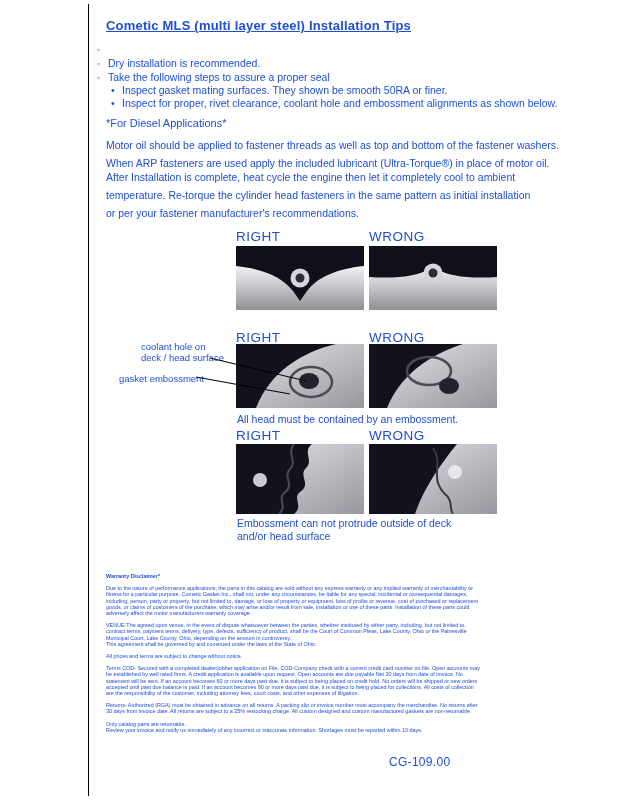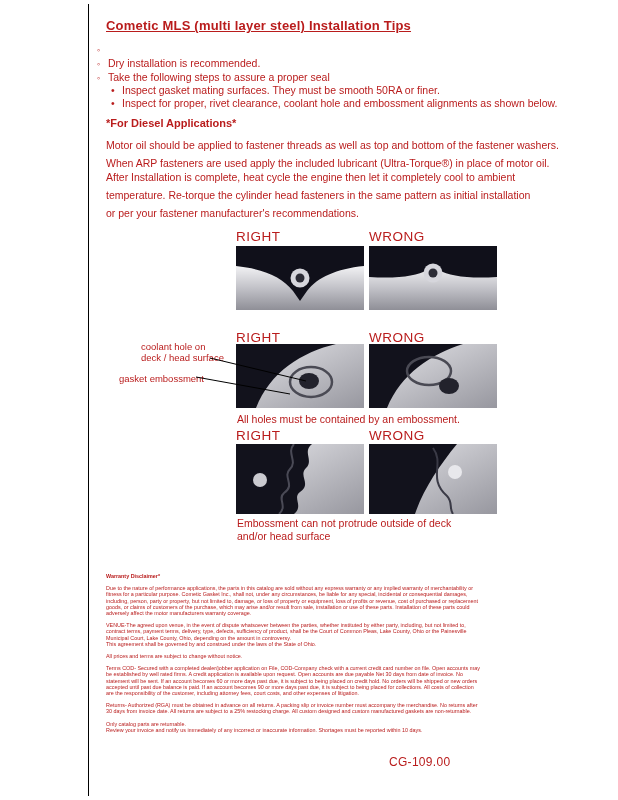--- a/index.html
+++ b/index.html
@@ -1,26 +1,26 @@
 <!DOCTYPE html>
 <html><head>
 <meta charset="utf-8">
 <style>
   *{box-sizing:border-box}
   body{margin:0;background:#9a9a9a}
   .page{position:relative;width:618px;height:800px;margin:0 auto;background:#fff;
-        font-family:"Liberation Sans","DejaVu Sans",sans-serif;color:#b91c1c;overflow:hidden}
+        font-family:"Liberation Sans","DejaVu Sans",sans-serif;color:#1d4ed8;overflow:hidden}
   .vline{position:absolute;left:88px;top:4px;width:1px;height:792px;background:#000}
   .title{position:absolute;left:106px;top:18px;margin:0;font-size:13px;font-weight:bold;text-decoration:underline;letter-spacing:.2px}
   .bullets{position:absolute;left:97px;top:43px;width:490px;font-size:10.5px;line-height:12.8px}
   .bullet{display:flex}
   .bullet .mk{flex:0 0 11px;font-size:9px;padding-top:1px}
   .bullet.sub{padding-left:14px}
   .bullet.sub .mk{font-size:10.5px;padding-top:0}
-  .diesel-head{position:absolute;left:106px;top:117px;font-size:11px;font-weight:bold}
+  .diesel-head{position:absolute;left:106px;top:117px;font-size:11px;font-weight:normal}
   .para{position:absolute;left:106px;width:478px;font-size:10.5px;line-height:18px;white-space:pre-line}
   .p1{top:136px}.p2{top:168px}.p3{top:208px}
   .dlabel{position:absolute;width:128px;text-align:left;font-size:13.5px;letter-spacing:.5px}
   .dimg{position:absolute;width:128px}
   .dimg svg{display:block;width:128px;height:auto}
   .caption{position:absolute;left:237px;font-size:10.5px;line-height:12.5px;white-space:pre-line}
   .callout{position:absolute;font-size:9.5px;line-height:11px;white-space:pre-line}
   .lines{position:absolute;left:194px;top:346px;width:120px;height:52px;z-index:3}
   .legal{position:absolute;left:106px;top:573px;width:466px;font-size:5.4px;line-height:6.2px}
   .lp{white-space:pre-line;margin-bottom:6px}
@@ -57,21 +57,21 @@
     <div class="bullet">
       <span class="mk">◦</span>
       <span>Dry installation is recommended.</span>
     </div>
     <div class="bullet">
       <span class="mk">◦</span>
       <span>Take the following steps to assure a proper seal</span>
     </div>
     <div class="bullet sub">
       <span class="mk">•</span>
-      <span>Inspect gasket mating surfaces.  They must be smooth 50RA or finer.</span>
+      <span>Inspect gasket mating surfaces.  They shown be smooth 50RA or finer.</span>
     </div>
     <div class="bullet sub">
       <span class="mk">•</span>
       <span>Inspect for proper, rivet clearance, coolant hole and embossment alignments as shown below.</span>
     </div>
   </div>
 
   <div class="diesel-head">*For Diesel Applications*</div>
   <div class="para p1">Motor oil should be applied to fastener threads as well as top and bottom of the fastener washers.
 When ARP fasteners are used apply the included lubricant (Ultra-Torque®) in place of motor oil.</div>
@@ -119,21 +119,21 @@
     </svg>
   </div>
   <div class="dimg" style="left:369px;top:344px">
     <svg viewBox="0 0 128 64">
       <rect width="128" height="64" fill="url(#gm2)"></rect>
       <path d="M0,0 L94,0 C62,10 32,30 18,64 L0,64 Z" fill="#12121c"></path>
       <ellipse cx="60" cy="27" rx="22" ry="14" fill="none" stroke="#4a4a54" stroke-width="2.5"></ellipse>
       <ellipse cx="80" cy="42" rx="10" ry="8" fill="#22222c"></ellipse>
     </svg>
   </div>
-  <div class="caption" style="top:413px">All holes must be contained by an embossment.</div>
+  <div class="caption" style="top:413px">All head must be contained by an embossment.</div>
 
   <div class="dlabel" style="left:236px;top:428px">RIGHT</div>
   <div class="dlabel" style="left:369px;top:428px">WRONG</div>
 
   <div class="dimg" style="left:236px;top:444px">
     <svg viewBox="0 0 128 70">
       <rect width="128" height="70" fill="url(#gm2)"></rect>
       <path d="M0,0 L76,0 C66,8 78,16 70,24 C62,32 76,40 64,48 C56,54 68,62 58,70 L0,70 Z" fill="#12121c"></path>
       <path d="M58,0 C50,9 62,17 54,25 C46,33 60,41 48,49 C41,55 52,62 43,70" fill="none" stroke="#4a4a56" stroke-width="2"></path>
       <circle cx="24" cy="36" r="7" fill="#cacad0"></circle>

